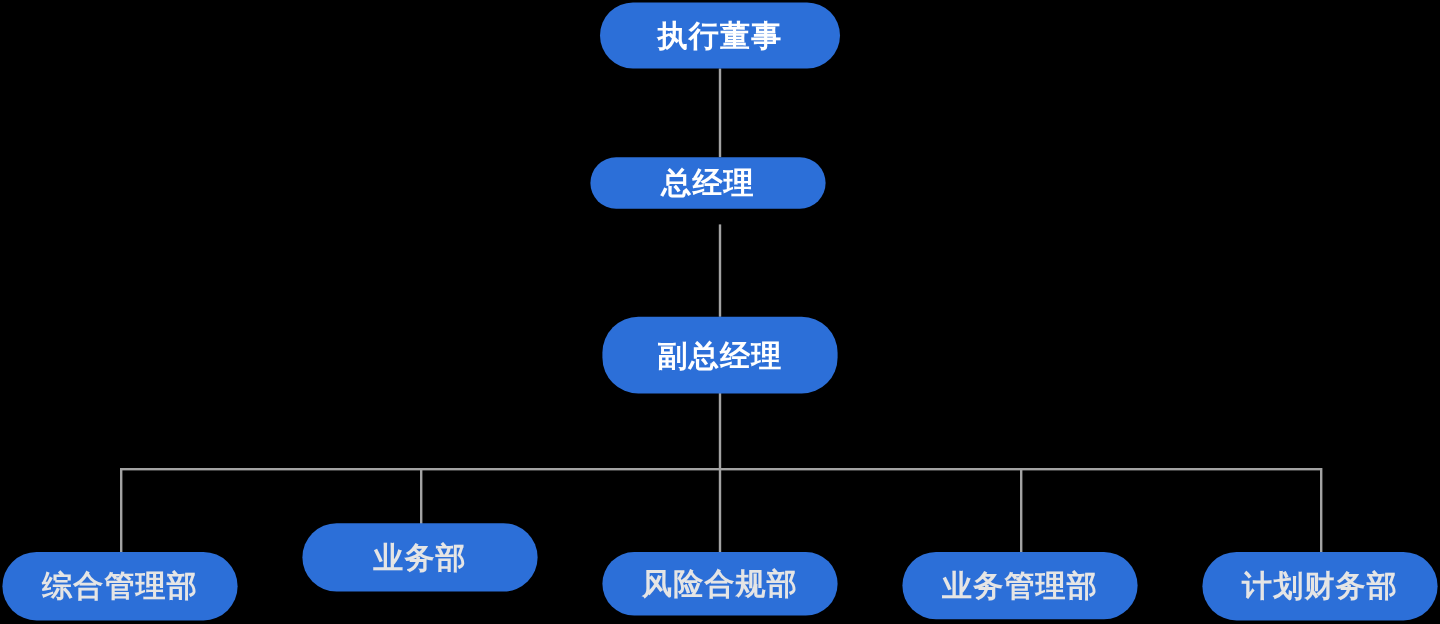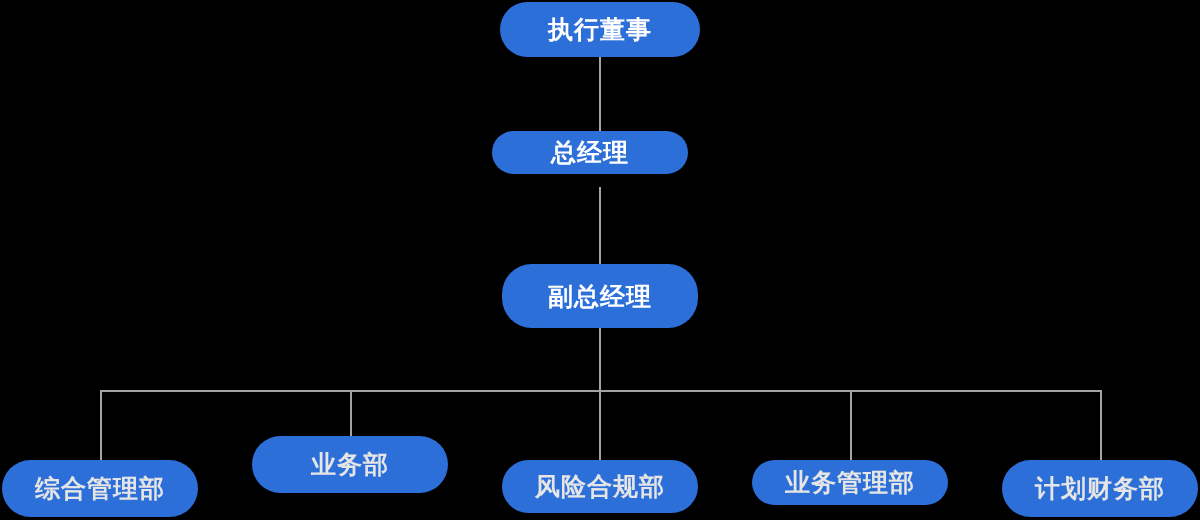--- a/index.html
+++ b/index.html
@@ -29,21 +29,21 @@
   }
   .node.top-level { color: #ffffff; }
   .node.dept-level { color: #e5e5e5; text-align: center; }
 
   .node.n-exec   { left: 500px;  top: 2px;   width: 200px; height: 55px; }
   .node.n-gm     { left: 492px;  top: 131px; width: 196px; height: 43px; }
   .node.n-dgm    { left: 502px;  top: 264px; width: 196px; height: 64px; }
   .node.n-d1     { left: 2px;    top: 460px; width: 196px; height: 57px; }
   .node.n-d2     { left: 252px;  top: 436px; width: 196px; height: 57px; }
   .node.n-d3     { left: 502px;  top: 460px; width: 196px; height: 53px; }
-  .node.n-d4     { left: 752px;  top: 460px; width: 196px; height: 45px; }
+  .node.n-d4     { left: 752px;  top: 460px; width: 196px; height: 56px; }
   .node.n-d5     { left: 1002px; top: 460px; width: 196px; height: 57px; }
 
   .line {
     position: absolute;
     background: #a3a3a3;
   }
   .line.v { width: 1.5px; }
   .line.h { height: 1.5px; }
 
   .line.v1 { left: 599px;  top: 57px;  height: 74px;  }

